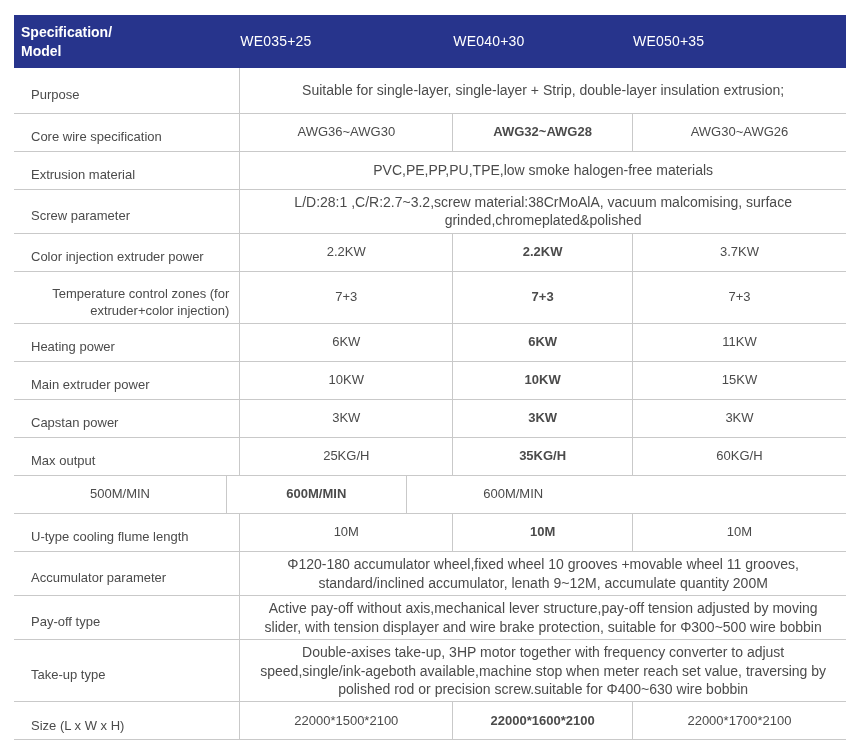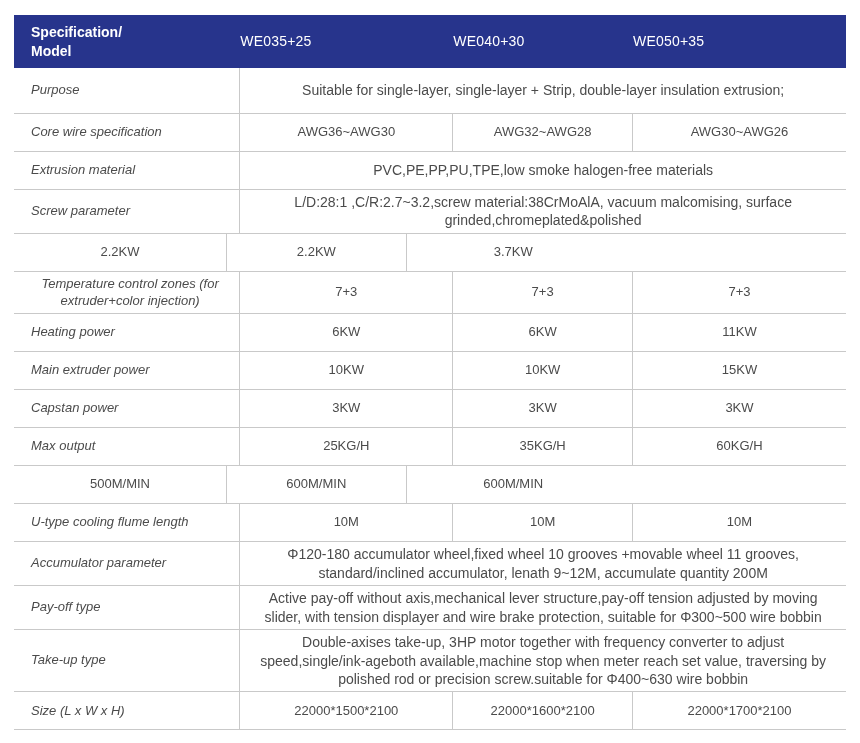--- a/index.html
+++ b/index.html
@@ -28,21 +28,21 @@
   
   .header-row {
     display: flex;
     background: var(--header-bg);
     color: var(--header-text);
     height: 53px;
     align-items: center;
   }
   .header-row .h-label {
     width: 27.2%;
-    padding-left: 17px;
+    padding-left: 7px;
     font-size: 14px;
     font-weight: 700;
     line-height: 1.3;
   }
   .header-row .h-model {
     font-size: 14px;
     font-weight: 400;
     text-align: center;
     letter-spacing: 0.2px;
   }
@@ -55,33 +55,32 @@
   }
   .rows .row:first-child { min-height: 46px; }
   .cell {
     display: flex;
     align-items: center;
     font-size: 13px;
     line-height: 1.28;
   }
   .label-cell {
     width: 27.2%;
-    padding: 4px 10px 4px 17px;
+    padding: 14px 10px 4px 17px;
     border-right: 1px solid var(--border);
     justify-content: flex-start;
-    text-align: center;
-    font-style: italic;
+    text-align: right;
   }
   .val-cell {
     justify-content: center;
     text-align: center;
     padding: 4px 6px;
   }
   .c1 { width: 25.6%; }
-  .c2 { width: 21.6%; }
+  .c2 { width: 21.6%; font-weight: bold; }
   .c3 { width: 25.6%; }
   .rows .val-cell.c1, .rows .val-cell.c2 { border-right: 1px solid var(--border); }
   .merged-cell {
     width: 72.8%;
     justify-content: center;
     text-align: center;
     padding: 3px 16px;
     font-size: 14px;
     line-height: 1.32;
   }
@@ -119,20 +118,21 @@
     <div class="cell label-cell">Extrusion material</div>
     <div class="cell merged-cell">PVC,PE,PP,PU,TPE,low smoke halogen-free materials</div>
   </div>
 
   <div class="row">
     <div class="cell label-cell">Screw parameter</div>
     <div class="cell merged-cell">L/D:28:1 ,C/R:2.7~3.2,screw material:38CrMoAlA, vacuum malcomising, surface grinded,chromeplated&amp;polished</div>
   </div>
 
   <div class="row">
+    <div class="cell label-cell">Color injection extruder power</div>
     <div class="cell val-cell c1">2.2KW</div>
     <div class="cell val-cell c2">2.2KW</div>
     <div class="cell val-cell c3">3.7KW</div>
   </div>
 
   <div class="row">
     <div class="cell label-cell">Temperature control zones (for extruder+color injection)</div>
     <div class="cell val-cell c1">7+3</div>
     <div class="cell val-cell c2">7+3</div>
     <div class="cell val-cell c3">7+3</div>

